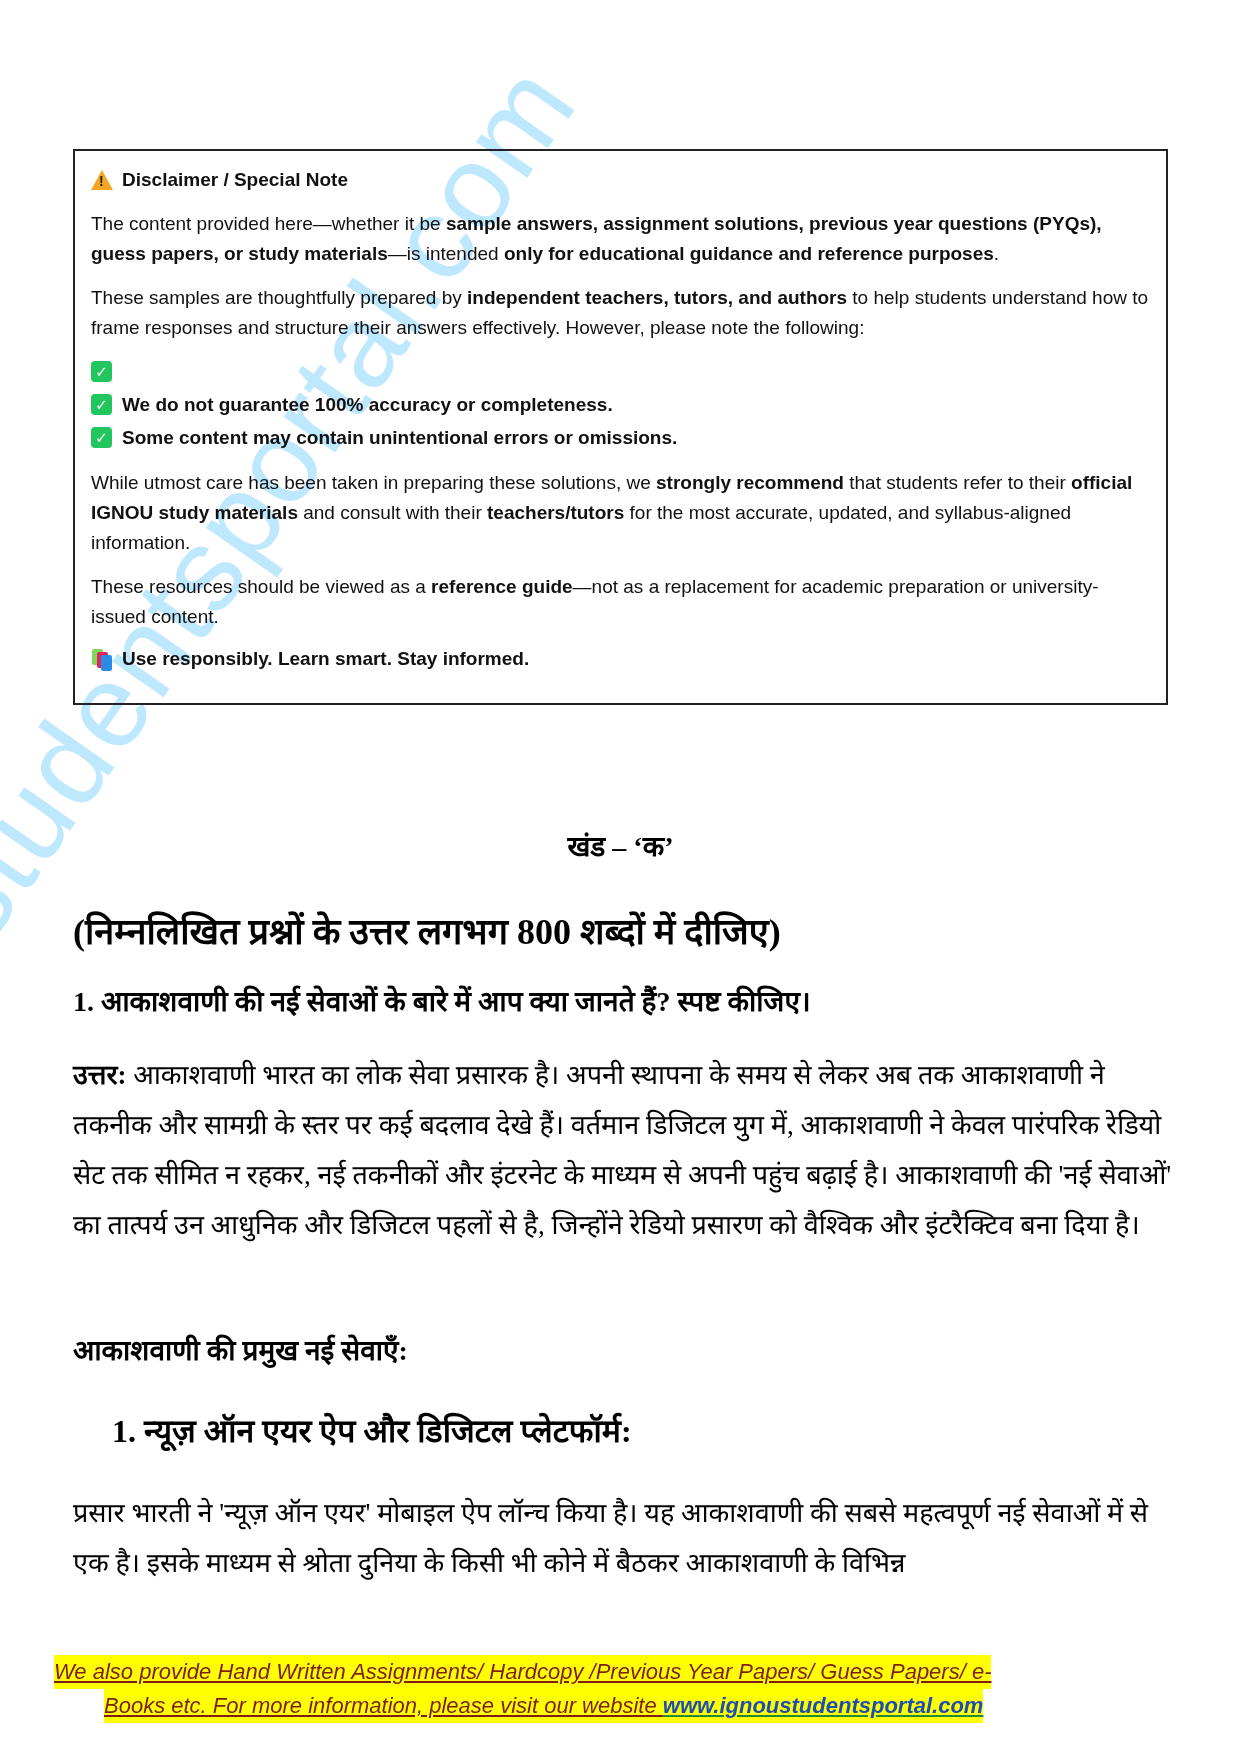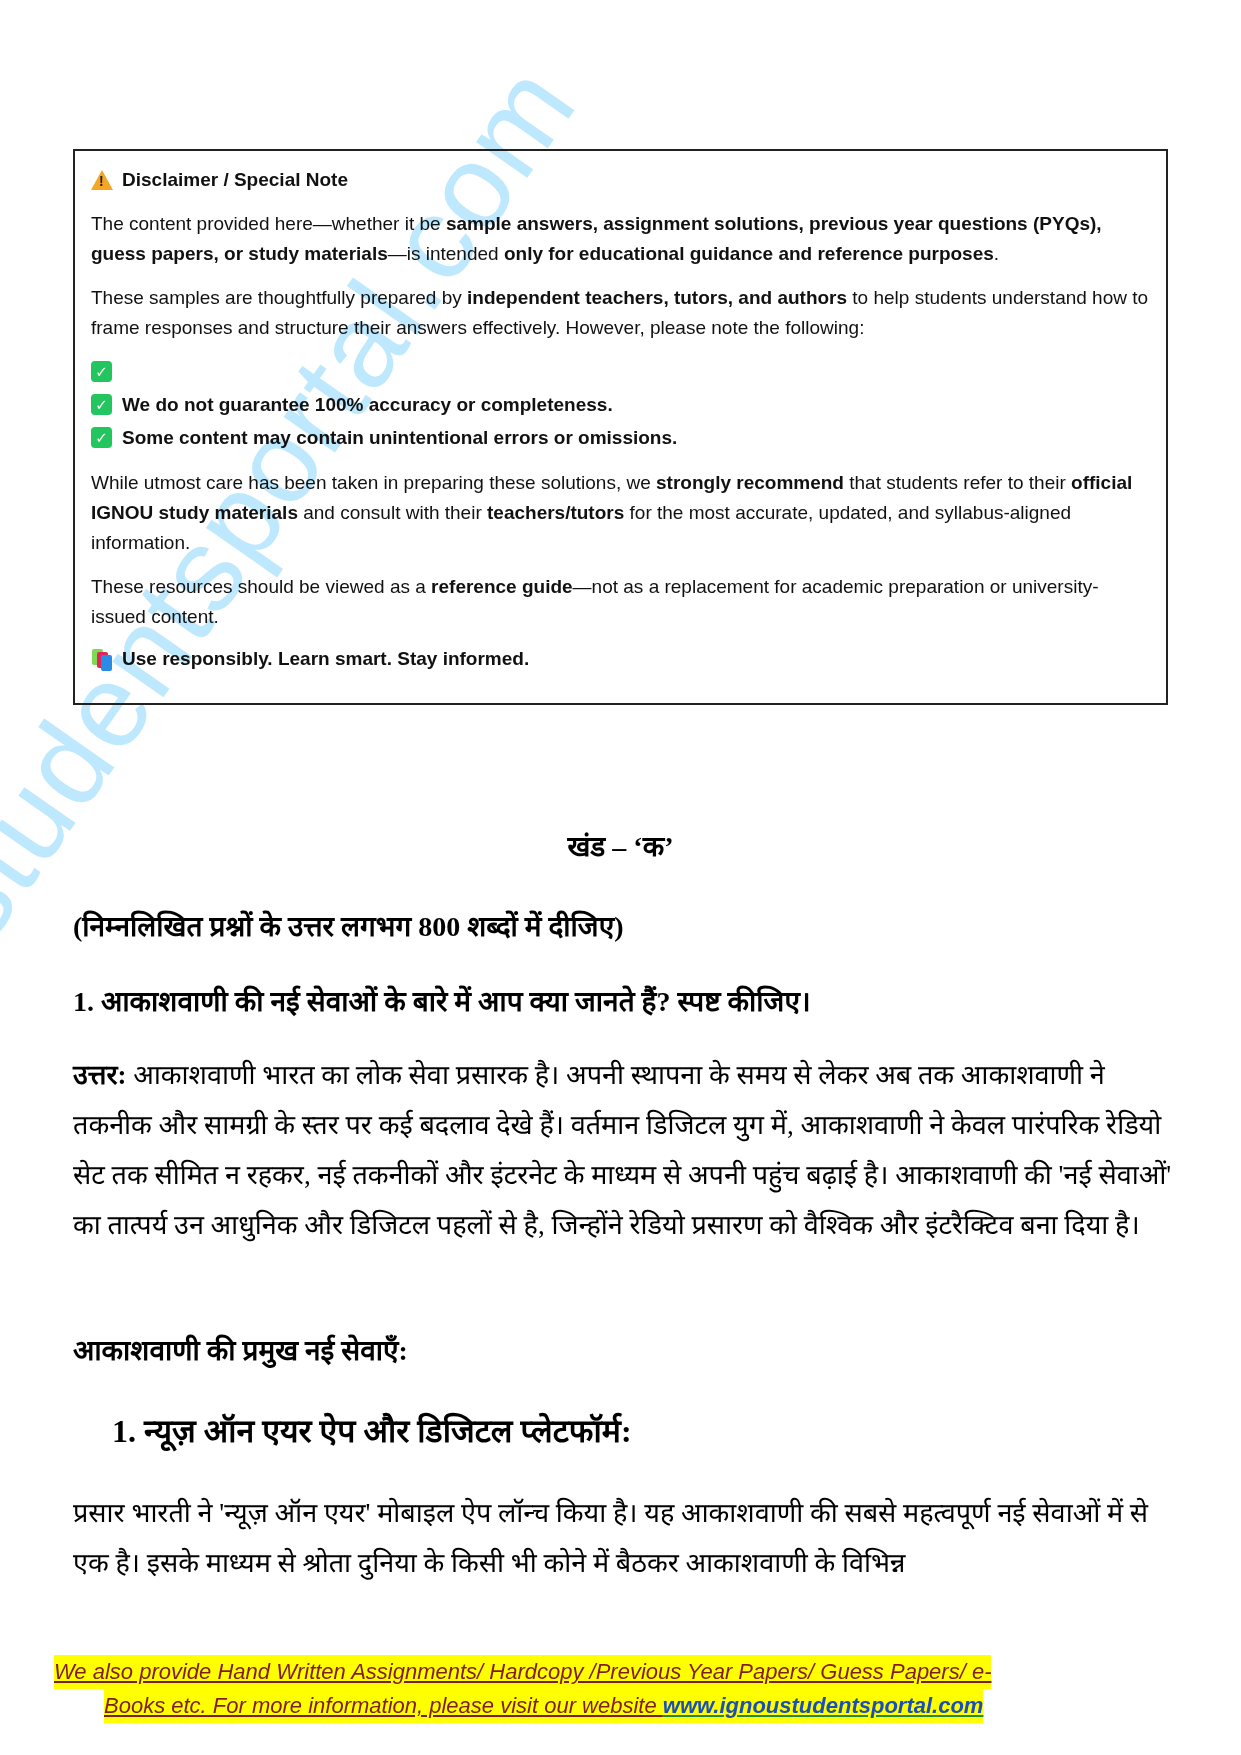--- a/index.html
+++ b/index.html
@@ -19,21 +19,21 @@
   .books-icon { display:inline-block; position:relative; width:22px; height:22px; margin-right:9px; }
   .books-icon span { position:absolute; width:11px; height:16px; border-radius:2px; }
   .books-icon .b1 { left:1px; top:1px; background:#7ed957; }
   .books-icon .b2 { left:6px; top:4px; background:#e0245e; }
   .books-icon .b3 { left:10px; top:7px; background:#2b8ce6; }
   .final-line { display:flex; align-items:center; font-weight:bold; margin-top:12px; }
   b { font-weight:bold; }
 
   .devanagari { font-family:"Liberation Serif", "DejaVu Serif", serif; }
   .section-heading { position:absolute; left:0; width:1241px; top:826px; text-align:center; font-size:28px; font-weight:bold; }
-  .instruction { position:absolute; left:73px; top:906px; font-size:28px; font-weight:bold; }
+  .instruction { position:absolute; left:73px; top:906px; font-size:36px; font-weight:bold; }
   .question { position:absolute; left:73px; top:981px; font-size:28px; font-weight:bold; }
   .answer { position:absolute; left:73px; top:1050px; width:1100px; font-size:27px; line-height:50px; }
   .answer .ans-label { font-weight:bold; }
   .subheading { position:absolute; left:73px; top:1330px; font-size:28px; font-weight:bold; }
   .list-item-heading { position:absolute; left:112px; top:1408px; font-size:32px; font-weight:bold; }
   .para2 { position:absolute; left:73px; top:1488px; width:1100px; font-size:27px; line-height:50px; }
 
   .watermark { position:absolute; left:40px; top:300px; width:1400px; transform-origin:0 0; transform:rotate(-55deg) translate(-1150px, 220px); font-family:"Liberation Sans", sans-serif; font-size:118px; color:rgba(110,205,250,0.45); white-space:nowrap; pointer-events:none; letter-spacing:2px; }
 
   .footer { position:absolute; left:54px; top:1655px; width:1120px; font-family:"Liberation Sans", sans-serif; font-style:italic; font-size:22px; line-height:34px; }

